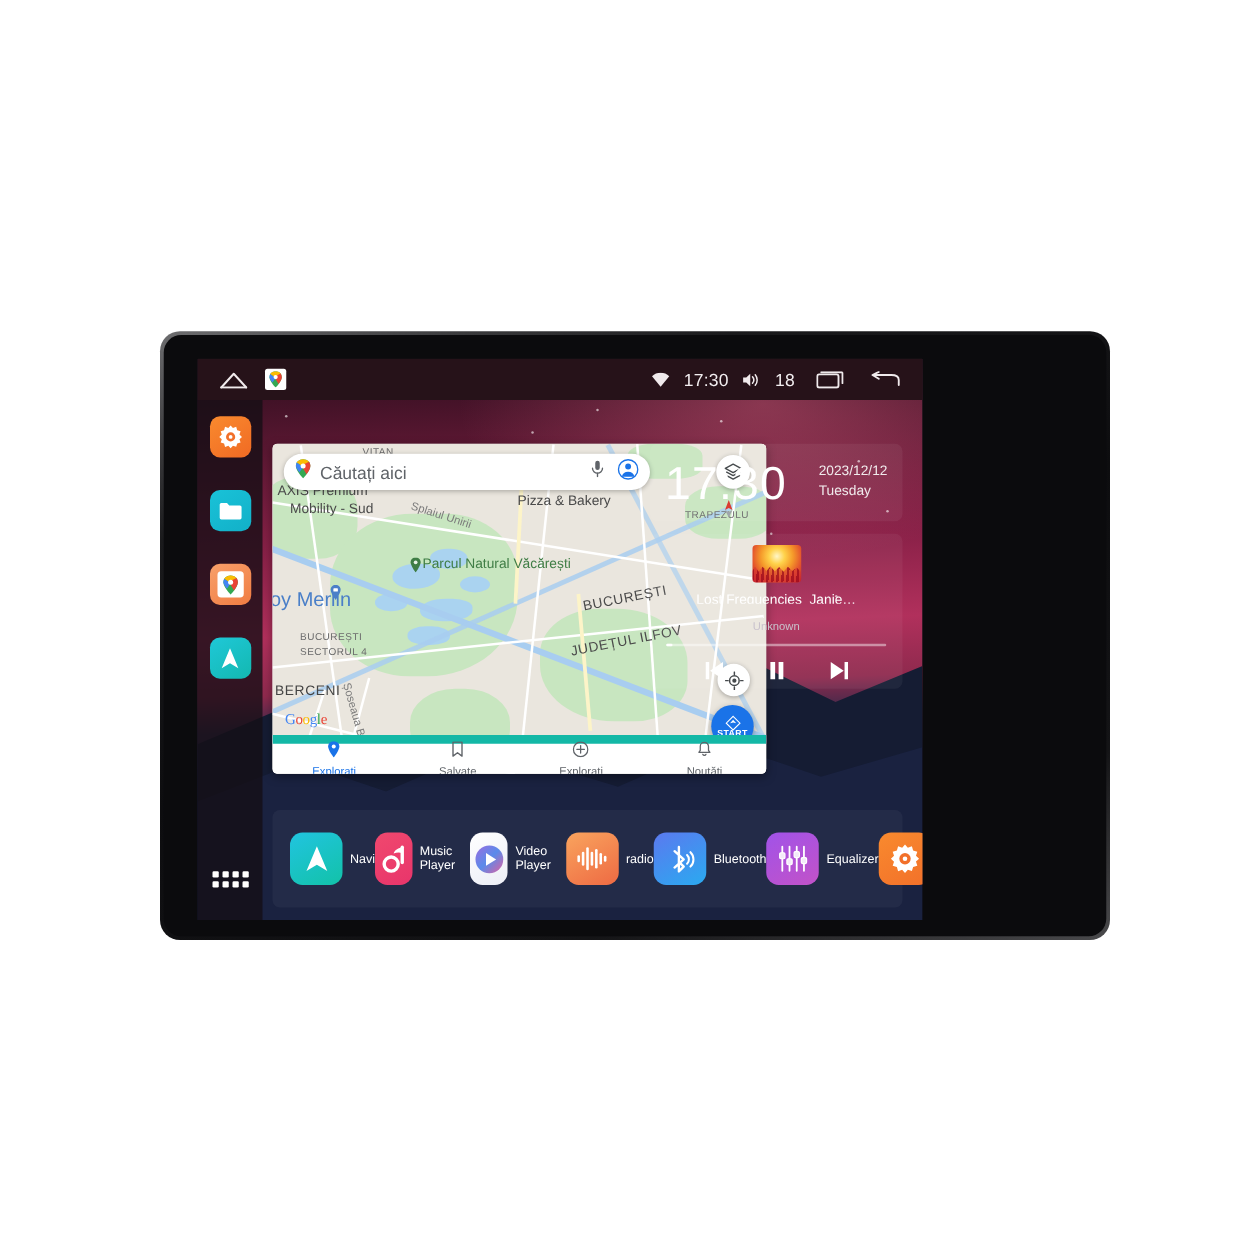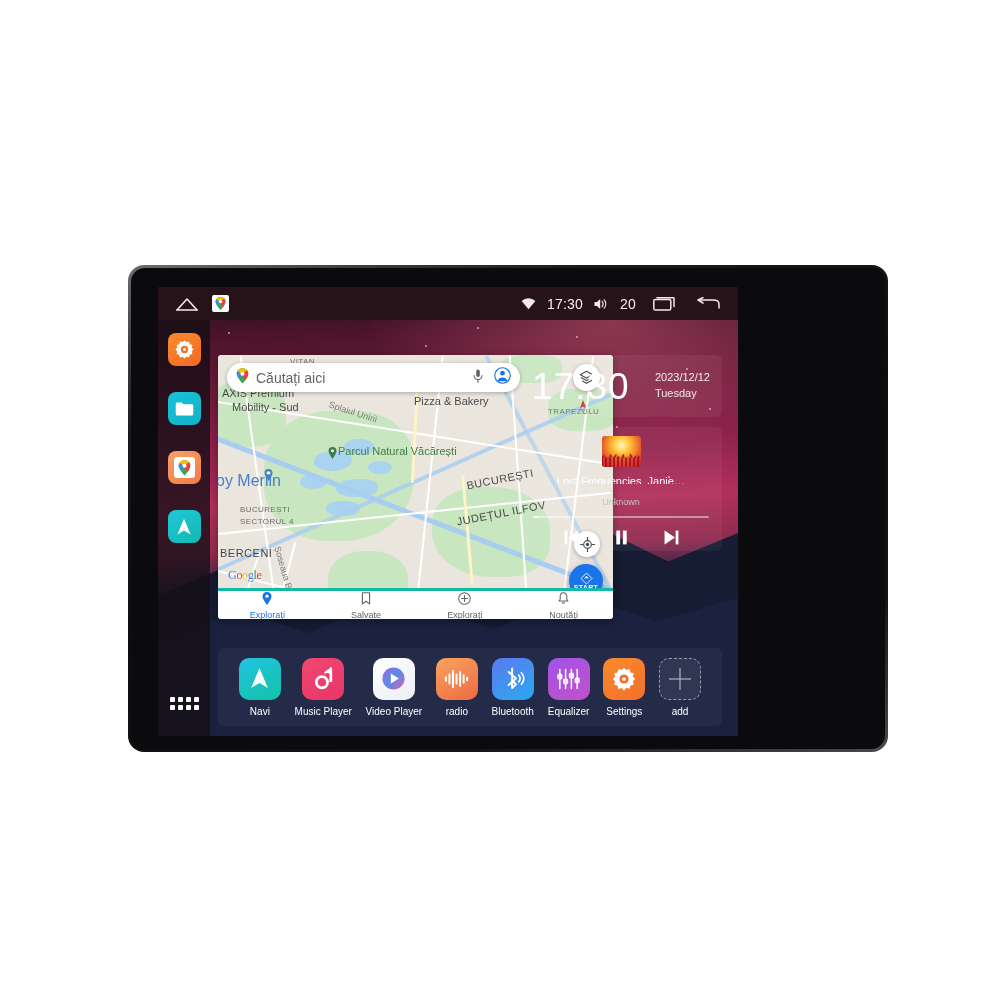--- a/index.html
+++ b/index.html
@@ -181,21 +181,21 @@
     font-family: "Liberation Serif", serif;
     letter-spacing: -0.3px;
   }
 
   
   .map-nav {
     position: absolute; left: 0; bottom: 0;
     width: 100%; height: 31px;
     background: #ffffff;
     display: flex; align-items: center;
-    border-top: 3px solid #14b8a6;
+    border-top: 7px solid #14b8a6;
     z-index: 9;
   }
   .mn-item {
     flex: 1; display: flex; flex-direction: column;
     align-items: center; justify-content: center; gap: 1px;
   }
   .mn-label { font-size: 9px; color: #5f6368; }
   .mn-item.active .mn-label { color: #1a73e8; }
 
   
@@ -261,21 +261,21 @@
   #dock {
     position: absolute; left: 60px; right: 16px; bottom: 10px;
     height: 78px;
     background: rgba(255,255,255,0.045);
     border-radius: 6px;
     display: flex; align-items: center; justify-content: space-around;
     padding: 0 14px;
     z-index: 20;
   }
   .dock-item {
-    display: flex; flex-direction: column; align-items: center; gap: 6px;
+    display: flex; flex-direction: row; align-items: center; gap: 6px;
   }
   .dock-ico {
     width: 42px; height: 42px; border-radius: 10px;
     display: flex; align-items: center; justify-content: center;
   }
   .dock-label { font-size: 10px; color: #ffffff; }
   .ico-navi { background: linear-gradient(150deg, #21c4e0, #12c2a8); }
   .ico-music { background: linear-gradient(150deg, #f0486e, #e8356b); }
   .ico-video { background: linear-gradient(150deg, #ffffff, #eceef6); }
   .ico-radio { background: linear-gradient(150deg, #f9a45e, #ee6a43); }
@@ -340,21 +340,21 @@
               </svg>
       </span>
       <span class="sb-text">17:30</span>
       <span class="sb-icon">
         <svg width="15" height="12" viewBox="0 0 15 12">
           <path d="M0.5 4 H3 L6.2 1 V11 L3 8 H0.5 Z" fill="#f0eaec"></path>
           <path d="M8 3.4 A4 4 0 0 1 8 8.6" fill="none" stroke="#f0eaec" stroke-width="1.2" stroke-linecap="round"></path>
           <path d="M10.2 1.8 A6.5 6.5 0 0 1 10.2 10.2" fill="none" stroke="#f0eaec" stroke-width="1.2" stroke-linecap="round"></path>
         </svg>
       </span>
-      <span class="sb-text">20</span>
+      <span class="sb-text">18</span>
       <span class="sb-icon" style="margin-left:6px">
         <svg width="22" height="14" viewBox="0 0 22 14">
                 <rect x="0.8" y="2.5" width="17" height="10.5" rx="1.6" fill="none" stroke="#f0eaec" stroke-width="1.5"></rect>
                 <line x1="4" y1="0.8" x2="20.5" y2="0.8" stroke="#f0eaec" stroke-width="1.5" stroke-linecap="round"></line>
                 <line x1="21" y1="1.3" x2="21" y2="9.5" stroke="#f0eaec" stroke-width="1.5" stroke-linecap="round"></line>
               </svg>
       </span>
       <span class="sb-icon" style="margin-left:10px">
         <svg width="24" height="14" viewBox="0 0 24 14">
                 <path d="M23 11 L23 7 C23 4.5 20.5 3 17 3 L3 3" fill="none" stroke="#f0eaec" stroke-width="1.5" stroke-linecap="round"></path>

